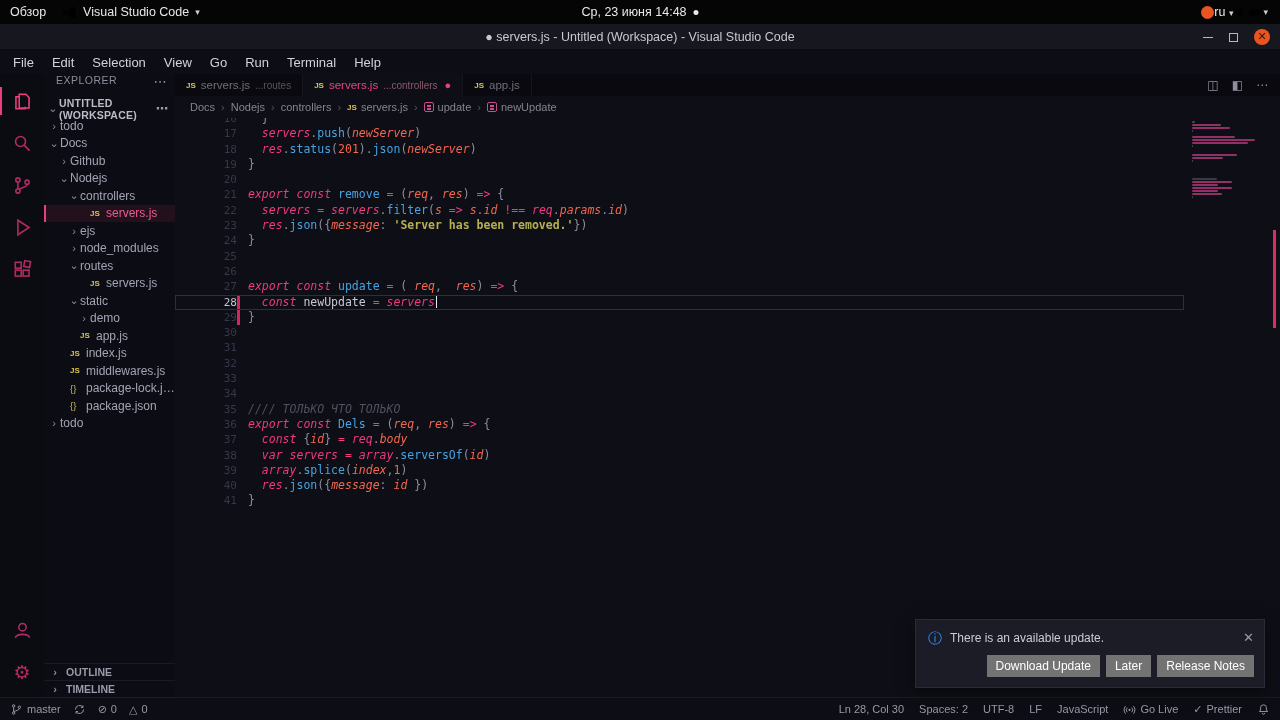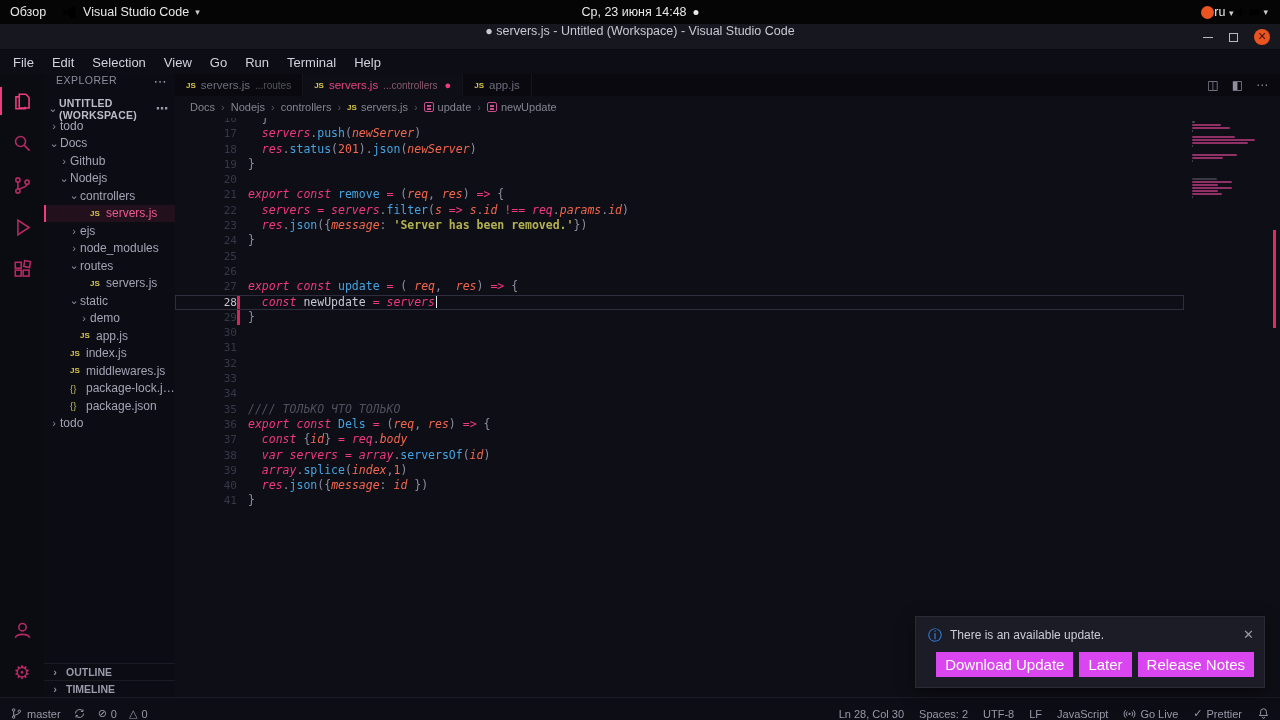--- a/index.html
+++ b/index.html
@@ -13,21 +13,21 @@
   .gb-app { display:flex; gap:6px; align-items:center; }
   .gb-center { position:absolute; left:50%; transform:translateX(-50%); display:flex; gap:7px; align-items:center; }
   .gb-right { margin-left:auto; display:flex; gap:0; align-items:center; padding-right:12px; }
   .rec-dot { width:13px; height:13px; border-radius:50%; background:#e95420; }
   .notif-dot { width:5px; height:5px; border-radius:50%; background:#e8e8e8; }
   .gb-caret { font-size:9px; color:#cfcfcf; }
   .gb-icn { width:15px; height:15px; color:#dcdcdc; display:inline-flex; }
 
   
   .titlebar { position:fixed; top:24px; left:0; right:0; height:26px; background:#17171f;
-    border-bottom:1px solid #090910; display:flex; align-items:flex-start; justify-content:center;
+    border-bottom:1px solid #090910; display:flex; align-items:center; justify-content:center;
     color:#c9c9d3; font-size:12.5px; z-index:55; }
   .win-controls { position:absolute; right:10px; top:0; height:26px; display:flex; gap:16px; align-items:center; }
   .wc-min { width:10px; height:1px; background:#b8b8c0; }
   .wc-max { width:9px; height:9px; border:1px solid #b8b8c0; }
   .wc-close { width:16px; height:16px; border-radius:50%; background:#e95420; color:#40160a;
     font-size:11px; line-height:15px; text-align:center; }
 
   
   .menubar { position:fixed; top:50px; left:0; right:0; height:24px; background:#0d0d15;
     display:flex; align-items:center; color:#d2d2dc; font-size:13px; z-index:54; padding-left:4px; }
@@ -115,37 +115,37 @@
   .tk-id { color:#c8c8d2; }
   .tk-cm { color:#50505e; font-style:italic; }
 
   .minimap { width:84px; flex:0 0 84px; padding-top:3px; }
   .mm-line { height:2px; margin:0 8px 1px 8px; border-radius:1px; }
   .scrollbar { width:12px; flex:0 0 12px; position:relative; }
   .ov-mark { position:absolute; right:4px; top:112px; width:3px; height:98px; background:#dd2d5f; }
 
   
   .statusbar { position:fixed; bottom:0; left:0; right:0; height:23px; background:#0d0d15;
-    border-top:1px solid #1b1b26; display:flex; align-items:flex-end; color:#9898a8;
+    border-top:1px solid #1b1b26; display:flex; align-items:center; color:#9898a8;
     font-size:11px; padding:0 10px; z-index:55; }
   .sb-left { display:flex; gap:12px; align-items:center; }
   .sb-right { margin-left:auto; display:flex; gap:15px; align-items:center;padding-left:35px; }
   .sb-item { display:flex; gap:4px; align-items:center; white-space:nowrap; }
   .sb-item .icn { width:13px; height:13px; }
   .sb-glyph { font-size:11px; }
 
   
   .notification { position:fixed; right:15px; bottom:32px; width:350px; background:#1c1c27;
     border:1px solid #2a2a38; box-shadow:0 4px 14px rgba(0,0,0,.55); z-index:58;
     font-size:12px; color:#ccccd6; }
   .notif-top { display:flex; gap:8px; align-items:center; padding:10px 10px 6px 12px; }
   .info-glyph { color:#3794ff; font-size:14px; line-height:14px; }
   .notif-close { margin-left:auto; color:#9a9aaa; font-size:13px; }
   .notif-buttons { display:flex; justify-content:flex-end; gap:6px; padding:4px 10px 10px; }
-  .notif-btn { background:#d946ef; color:#fff; font-size:15px; padding:4px 9px; border:none;
+  .notif-btn { background:#737373; color:#fff; font-size:12px; padding:4px 9px; border:none;
     font-family:inherit; }
 </style>
 </head>
 <body>
 
 <div class="gnome-bar">
   <div class="gb-left">
     <span>Обзор</span>
     <span class="gb-app">
       <span class="gb-icn" id="vscode-logo" style="color: rgb(47, 159, 208);">

